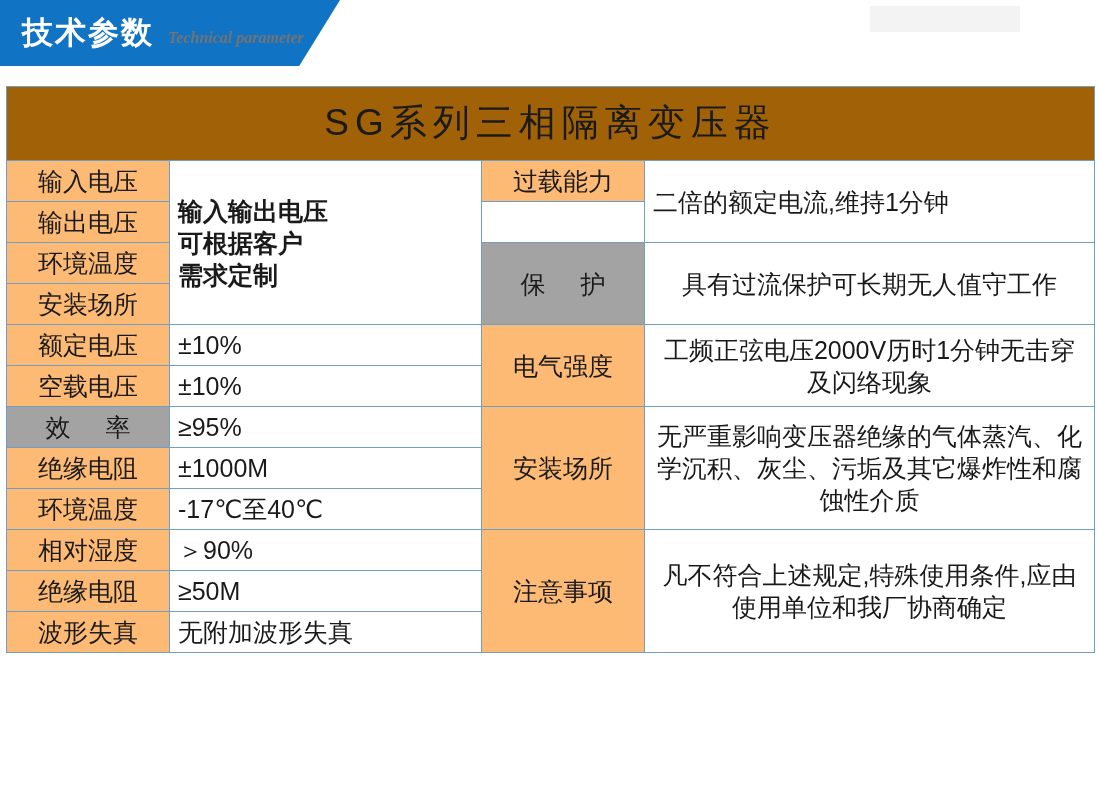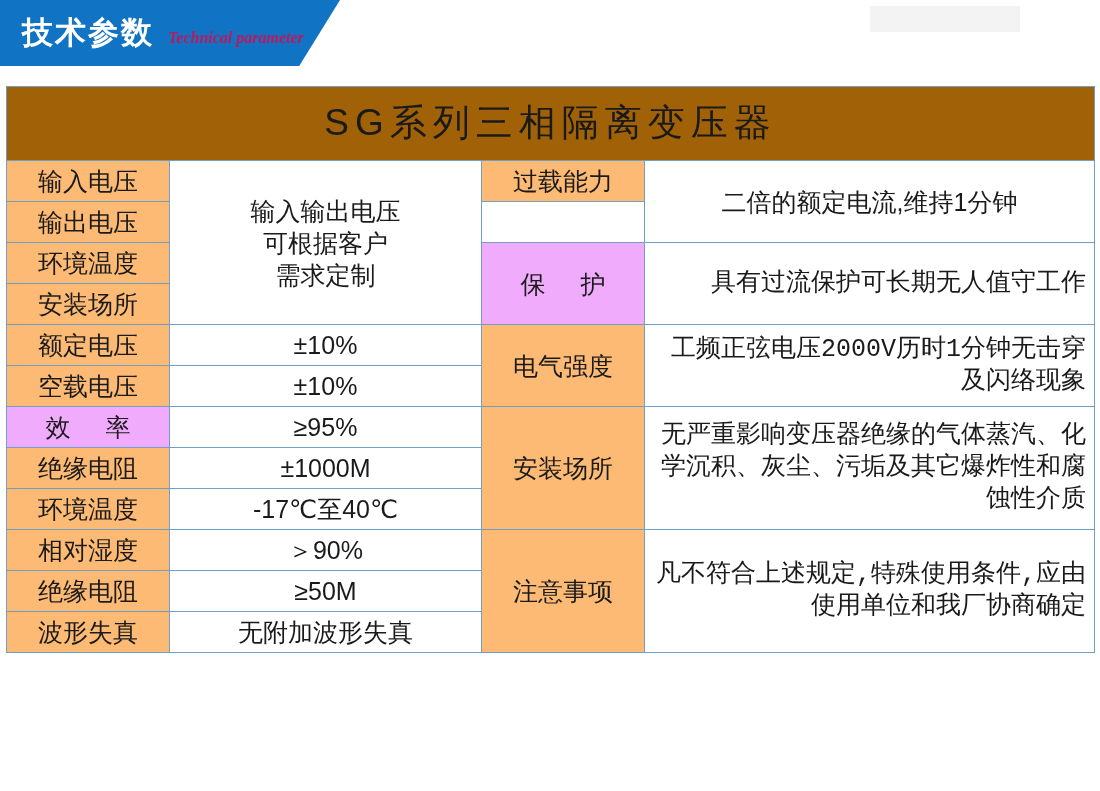--- a/index.html
+++ b/index.html
@@ -38,21 +38,21 @@
     z-index: 3;
   }
   .banner-cn {
     color: #ffffff;
     font-size: 31px;
     font-weight: bold;
     letter-spacing: 2px;
     line-height: 66px;
   }
   .banner-en {
-    color: #be185d;
+    color: #737373;
     font-size: 16px;
     margin-left: 14px;
     line-height: 66px;
     font-family: "Liberation Serif", "DejaVu Serif", serif;
     font-style: italic;
     font-weight: bold;
   }
   .banner-ghost {
     position: absolute;
     right: 80px;
@@ -87,38 +87,36 @@
     letter-spacing: 6px;
     padding: 12px 0 14px 0 !important;
     color: #111;
   }
   .lbl {
     background: #fdba74;
     text-align: center;
     white-space: nowrap;
   }
   .lbl-spread {
-    background: #f0abfc;
+    background: #a3a3a3;
     text-align: center;
     letter-spacing: 14px;
     text-indent: 14px;
     white-space: nowrap;
   }
   .val-center {
-    text-align: center;
   }
   .val-left {
-    text-align: right;
-    font-family: Liberation Mono, monospace;
+    text-align: center;
   }
   .red-note {
     color: #ff0000;
-    text-align: center;
     font-size: 25px;
     line-height: 1.85;
+    font-weight: bold;
   }
   .col-a { width: 163px; }
   .col-b { width: 312px; }
   .col-c { width: 163px; }
   .col-d { width: 450px; }
 </style>
 </head>
 <body>
 
 <div class="banner">

